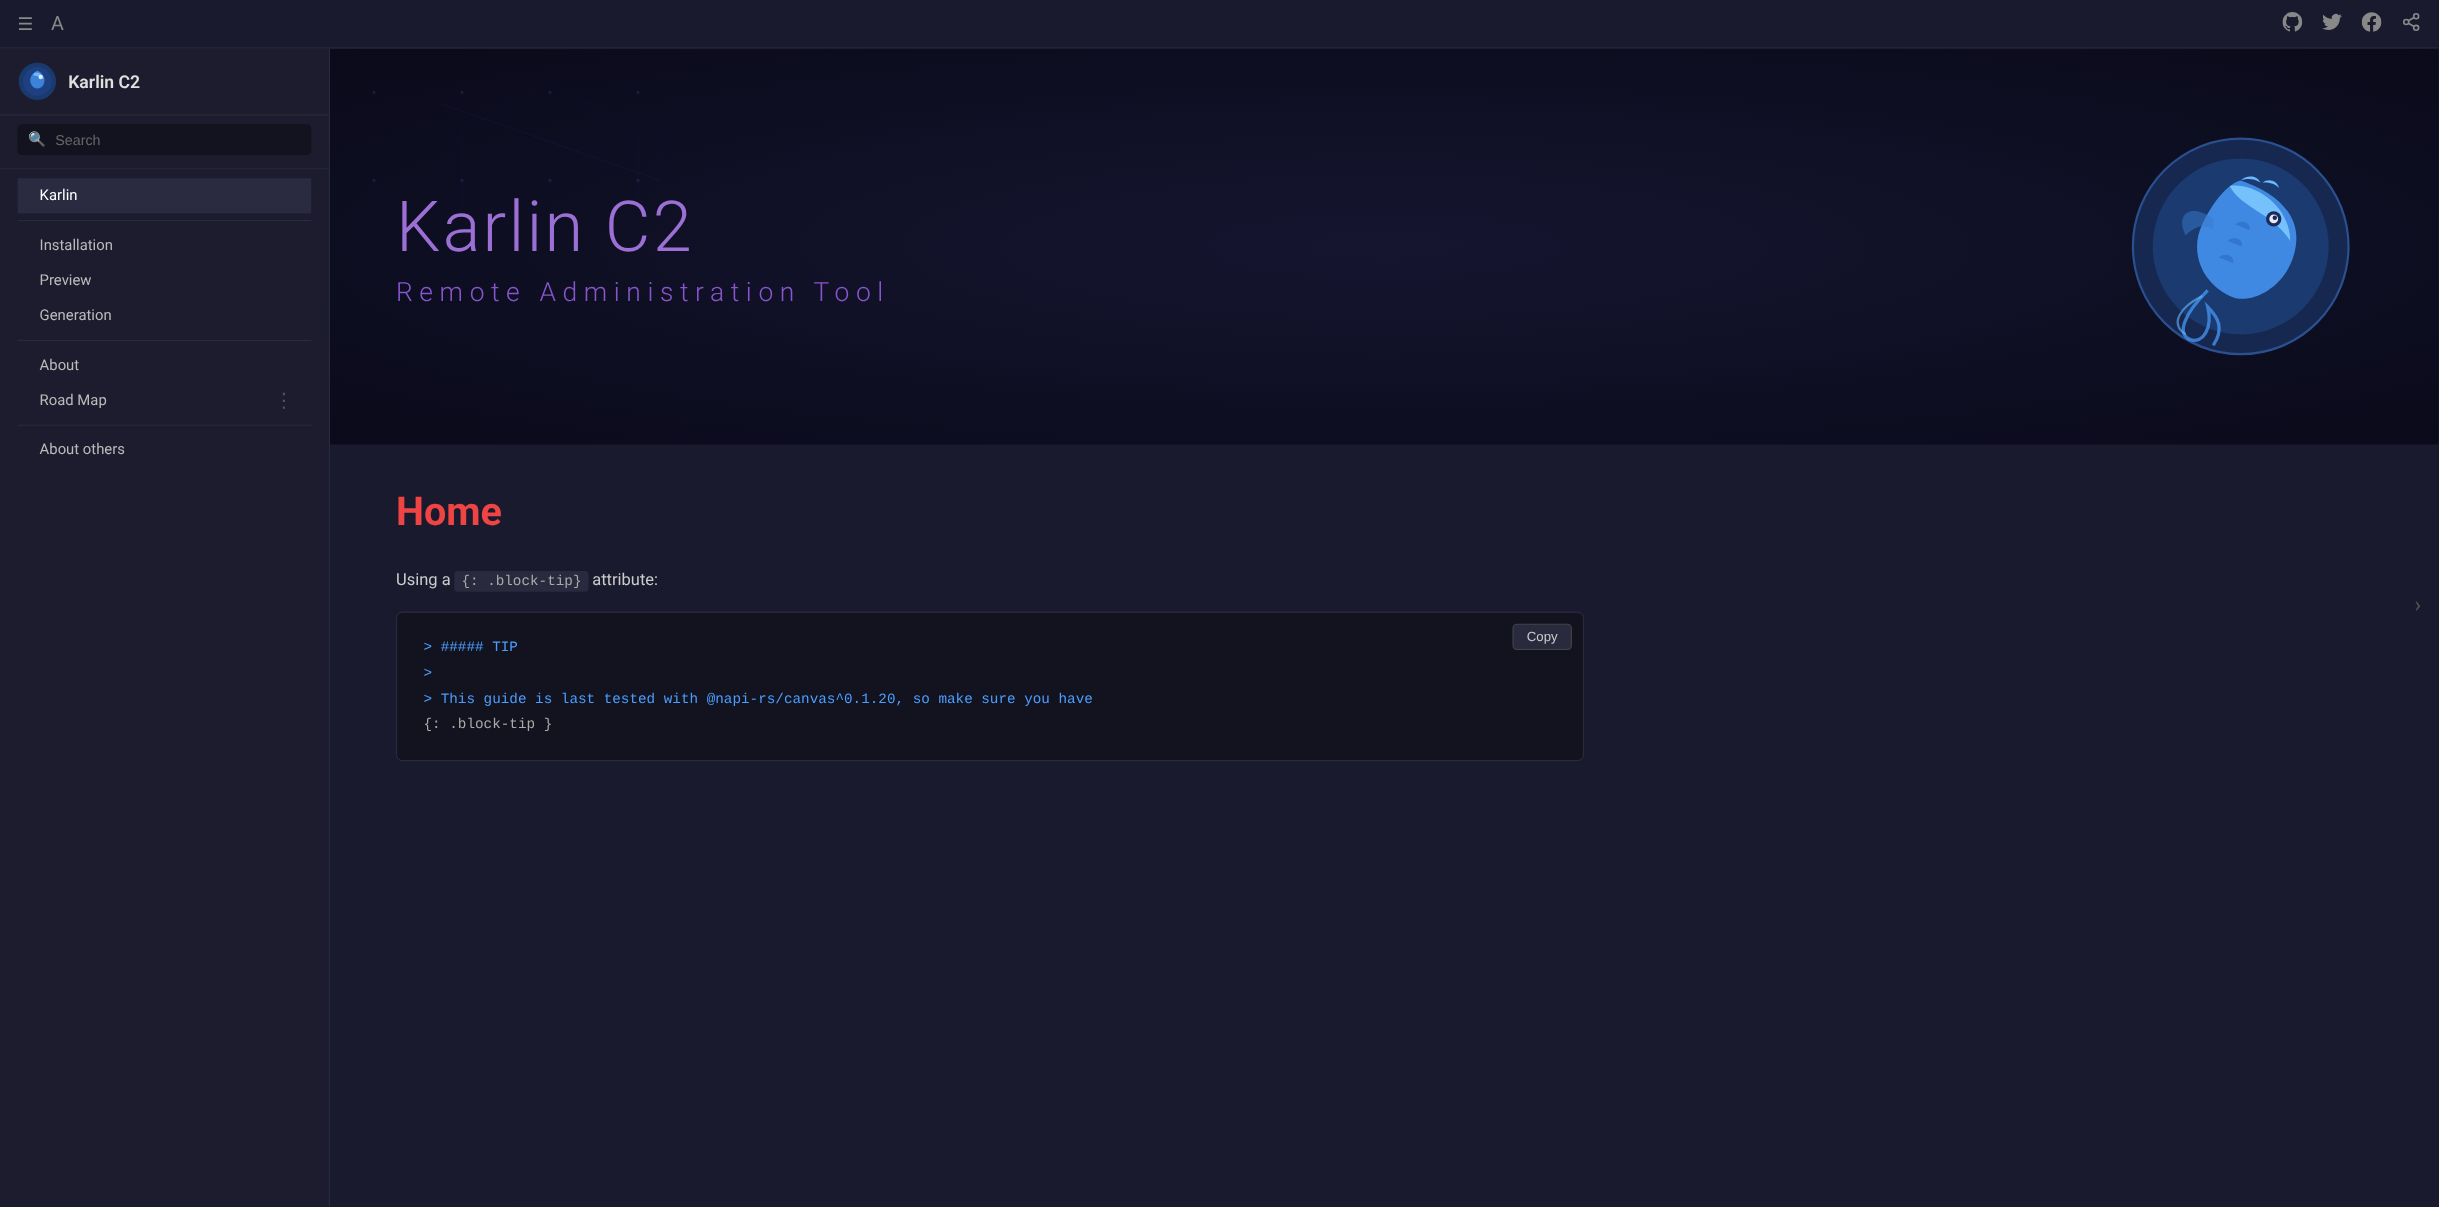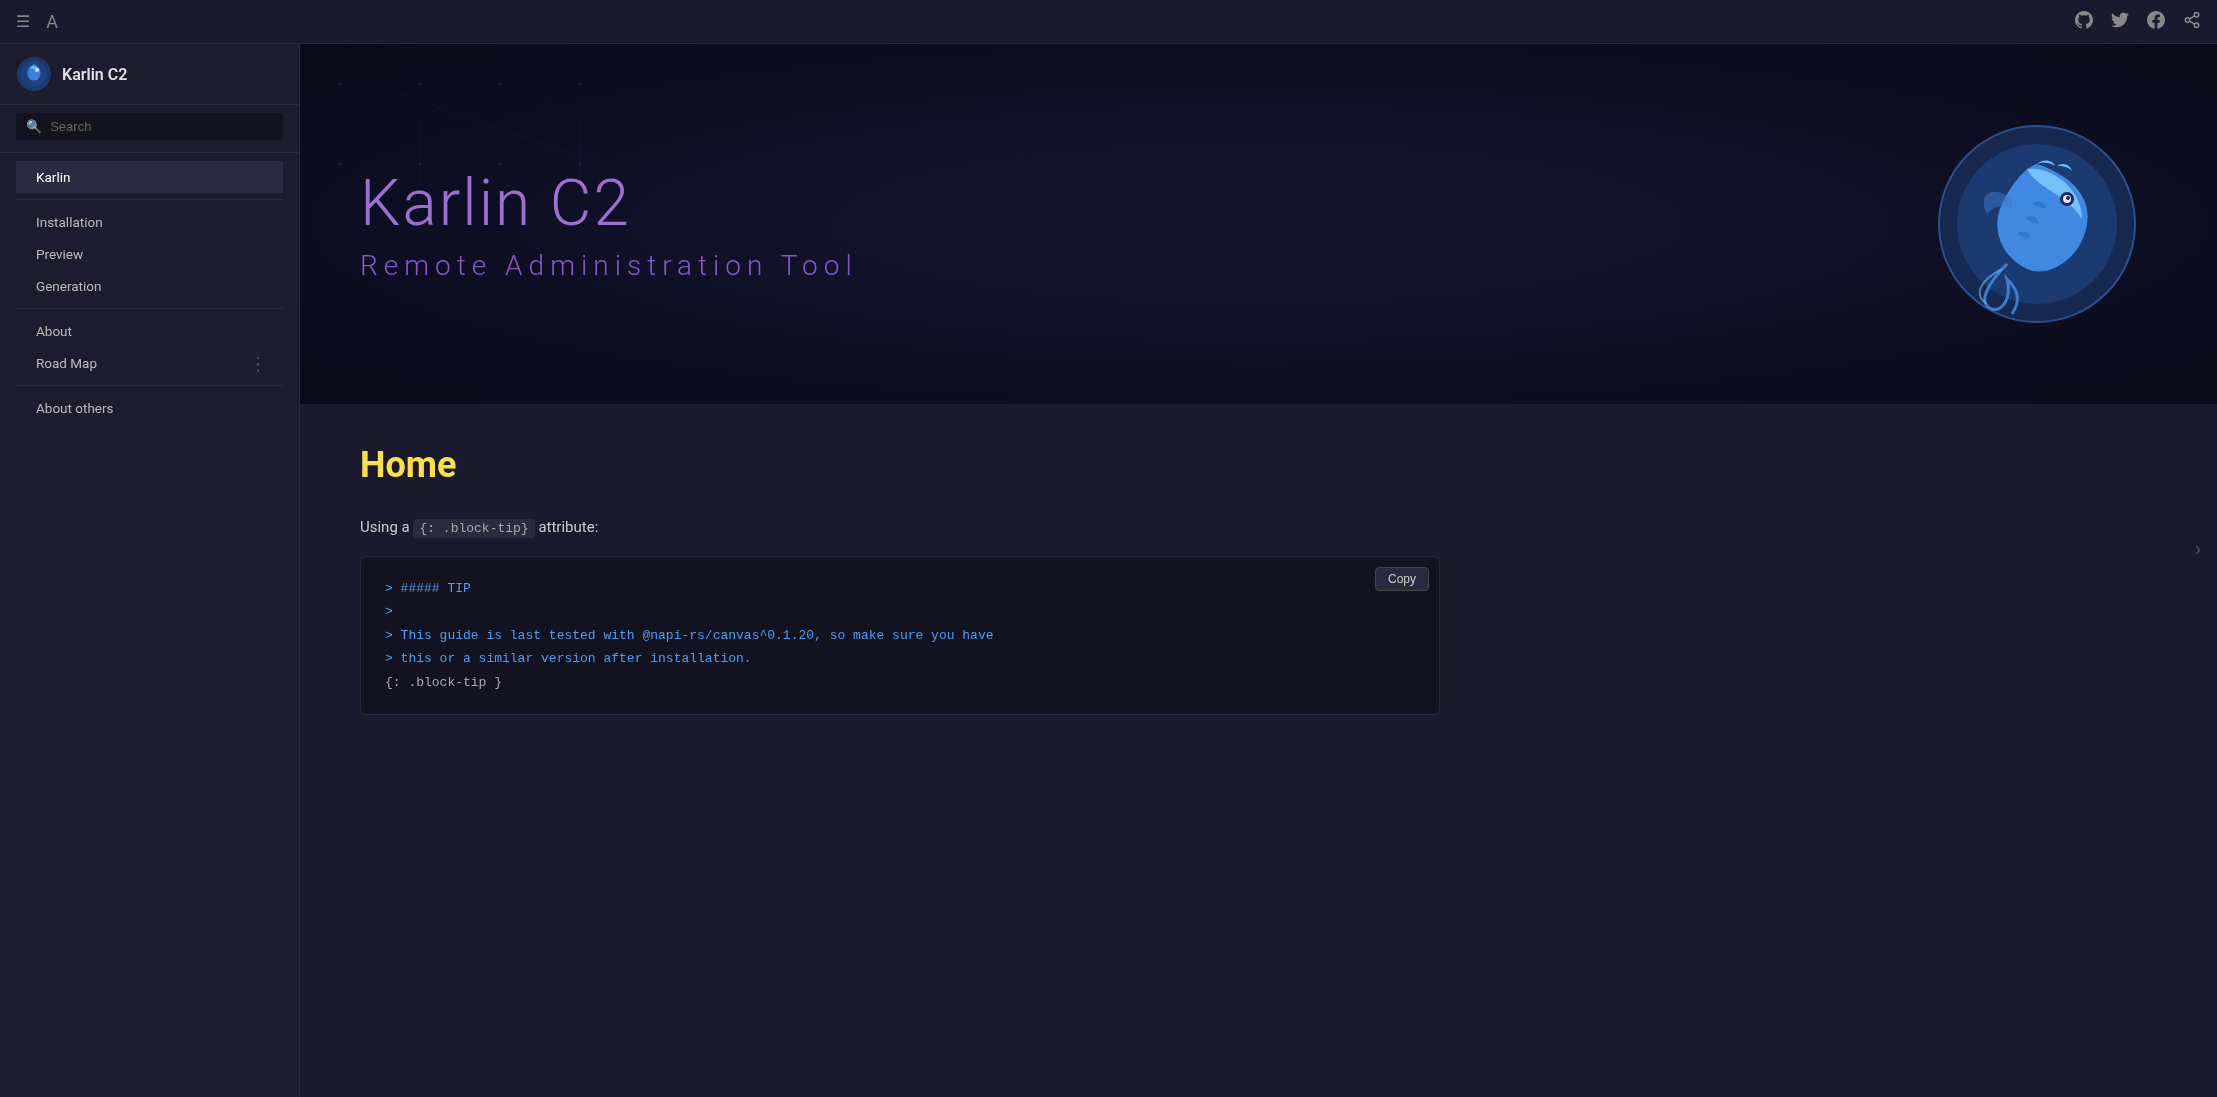--- a/index.html
+++ b/index.html
@@ -162,21 +162,21 @@
       z-index: 2;
     }
     #hero-title {
       font-size: 64px;
       font-weight: 300;
       color: #9b6fd4;
       letter-spacing: 2px;
       margin-bottom: 8px;
     }
     #hero-subtitle {
-      font-size: 28px;
+      font-size: 24px;
       font-weight: 300;
       color: #8855cc;
       letter-spacing: 6px;
     }
     #hero-logo {
       position: absolute;
       right: 80px;
       top: 50%;
       transform: translateY(-50%);
       z-index: 2;
@@ -185,21 +185,21 @@
     }
 
     
     #content-area {
       padding: 40px 60px;
       max-width: 1200px;
     }
     #page-home-title {
       font-size: 36px;
       font-weight: 700;
-      color: #fde047;
+      color: #ef4444;
       margin-bottom: 32px;
     }
     #tips-title {
       font-size: 26px;
       font-weight: 700;
       color: #ffffff;
       margin-bottom: 16px;
     }
     #tips-description {
       font-size: 15px;
@@ -417,21 +417,20 @@
         <span>Using a </span>
         <code class="inline">{: .block-tip}</code>
         <span> attribute:</span>
       </p>
 
       <div id="code-block-wrapper">
         <button id="copy-button">Copy</button>
         <span class="code-line code-blue">&gt; ##### TIP</span>
         <span class="code-line code-blue">&gt;</span>
         <span class="code-line code-blue">&gt; This guide is last tested with @napi-rs/canvas^0.1.20, so make sure you have</span>
-        <span class="code-line code-blue">&gt; this or a similar version after installation.</span>
         <span class="code-line" style="color:#aaa;">{: .block-tip }</span>
       </div>
     </div>
 
   </div>
 
 </div>
 
 <div id="right-arrow">›</div>
 

